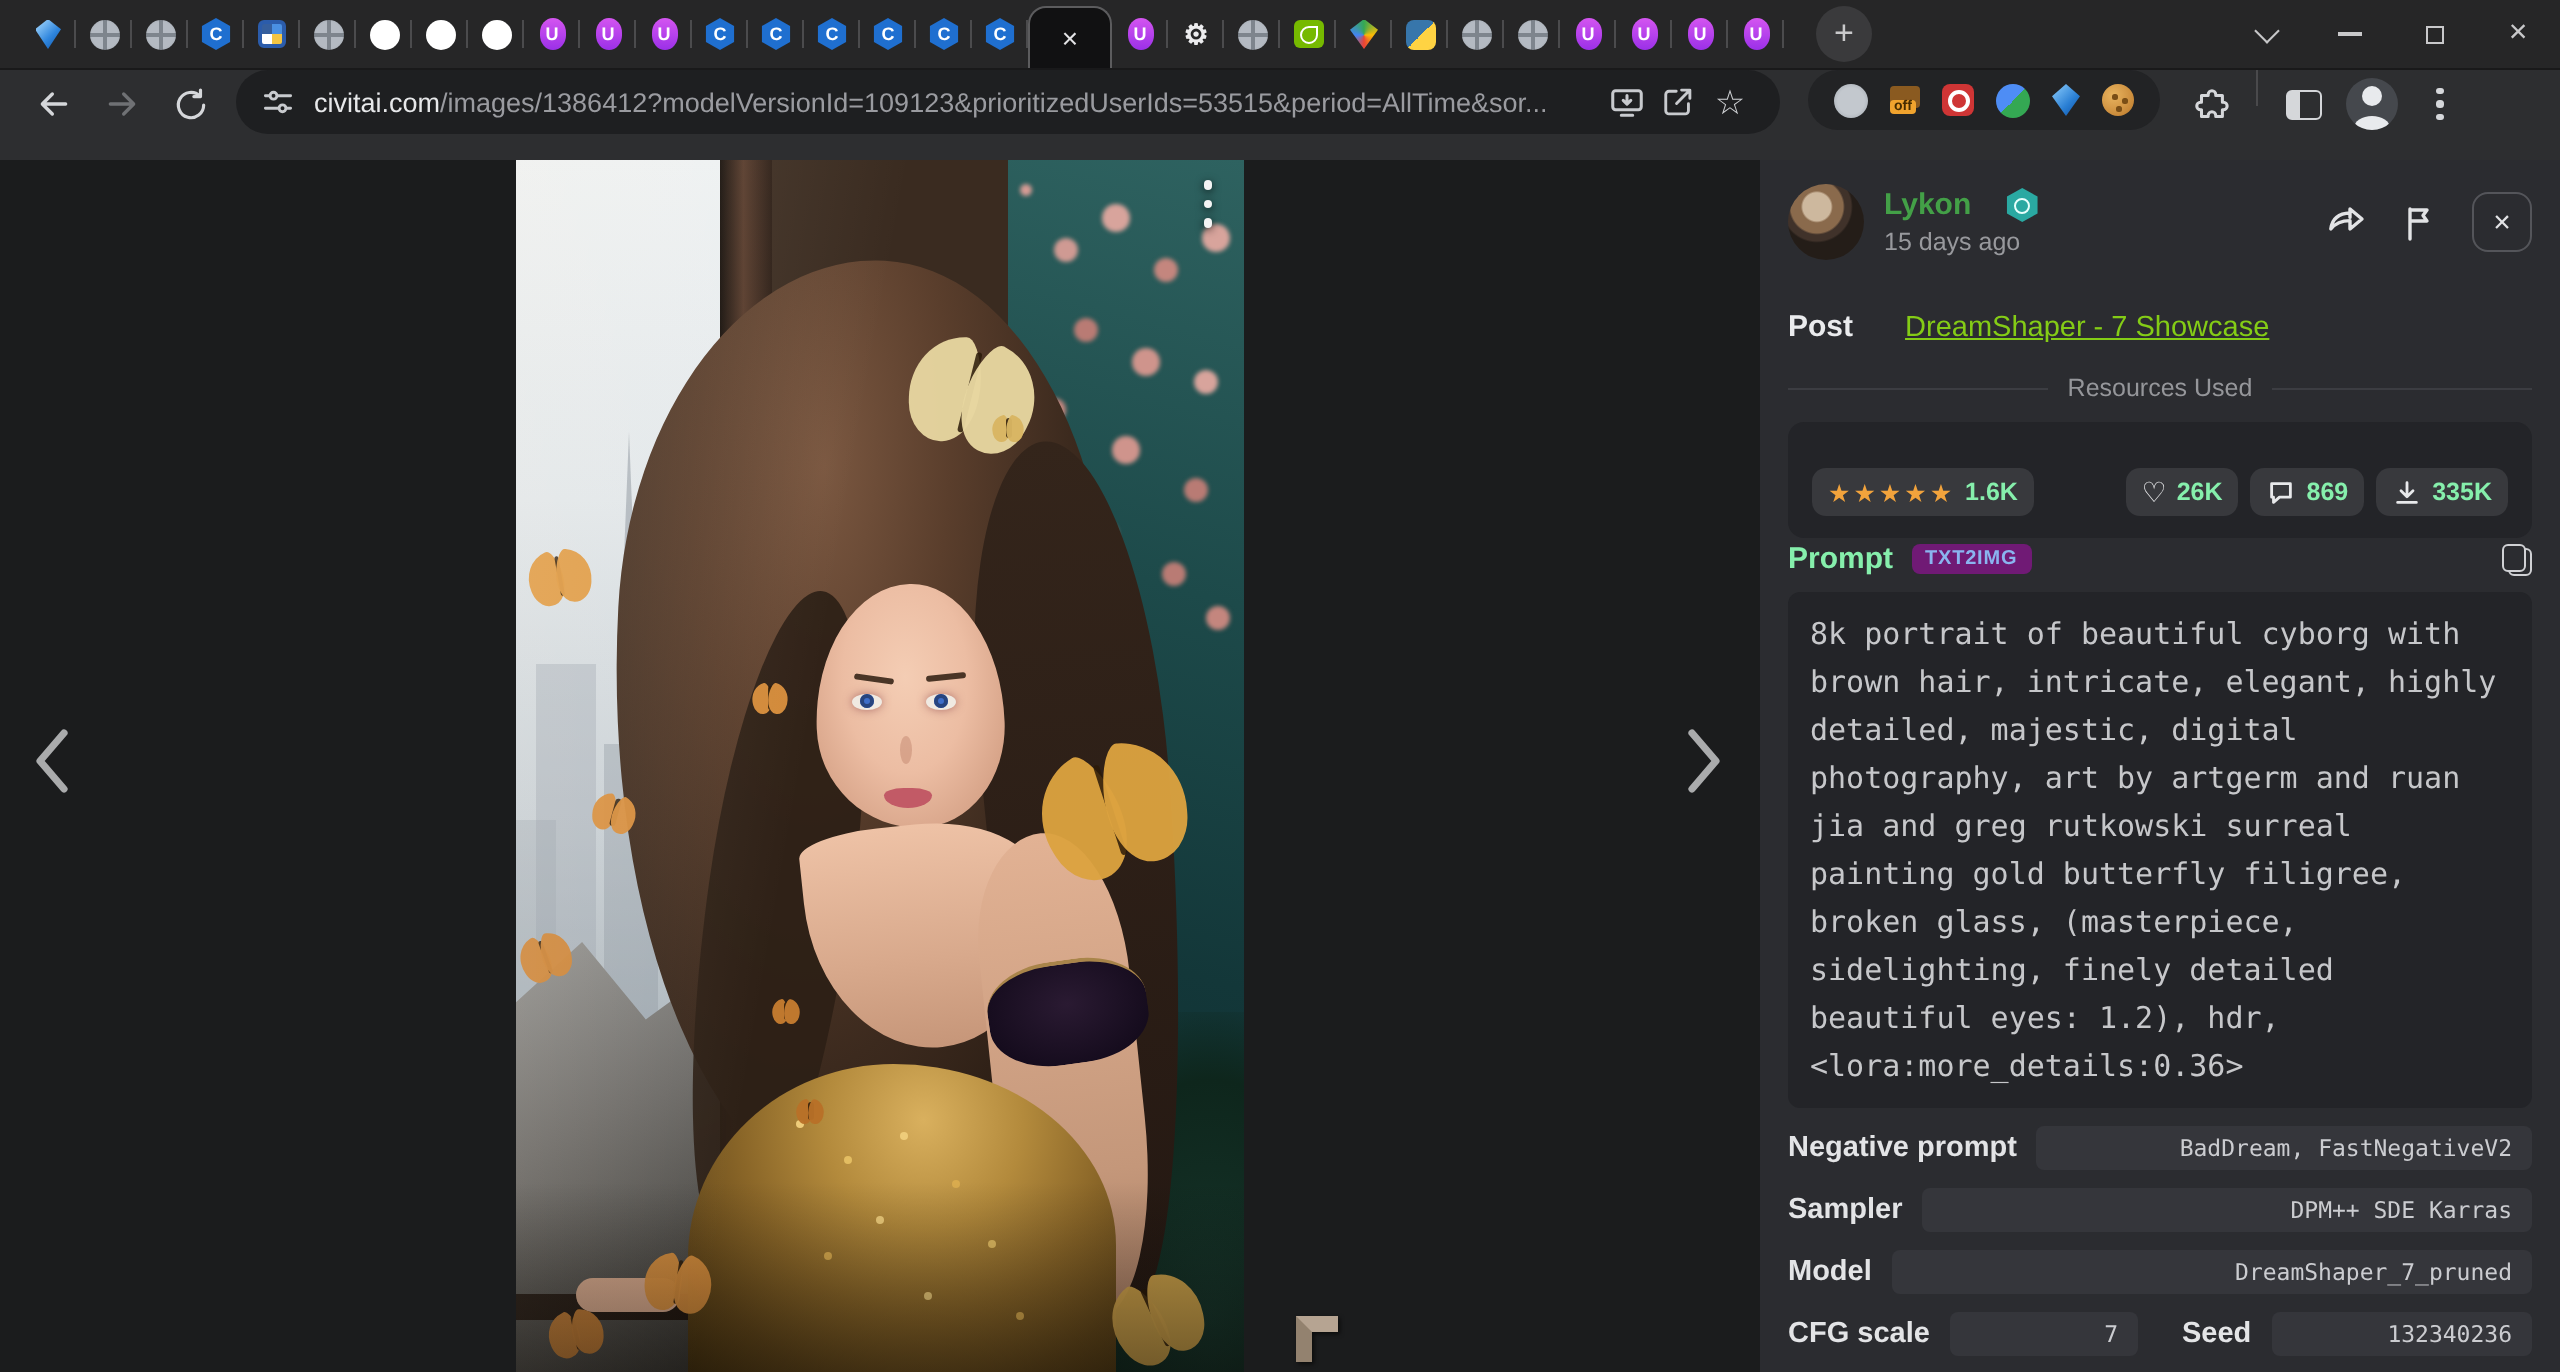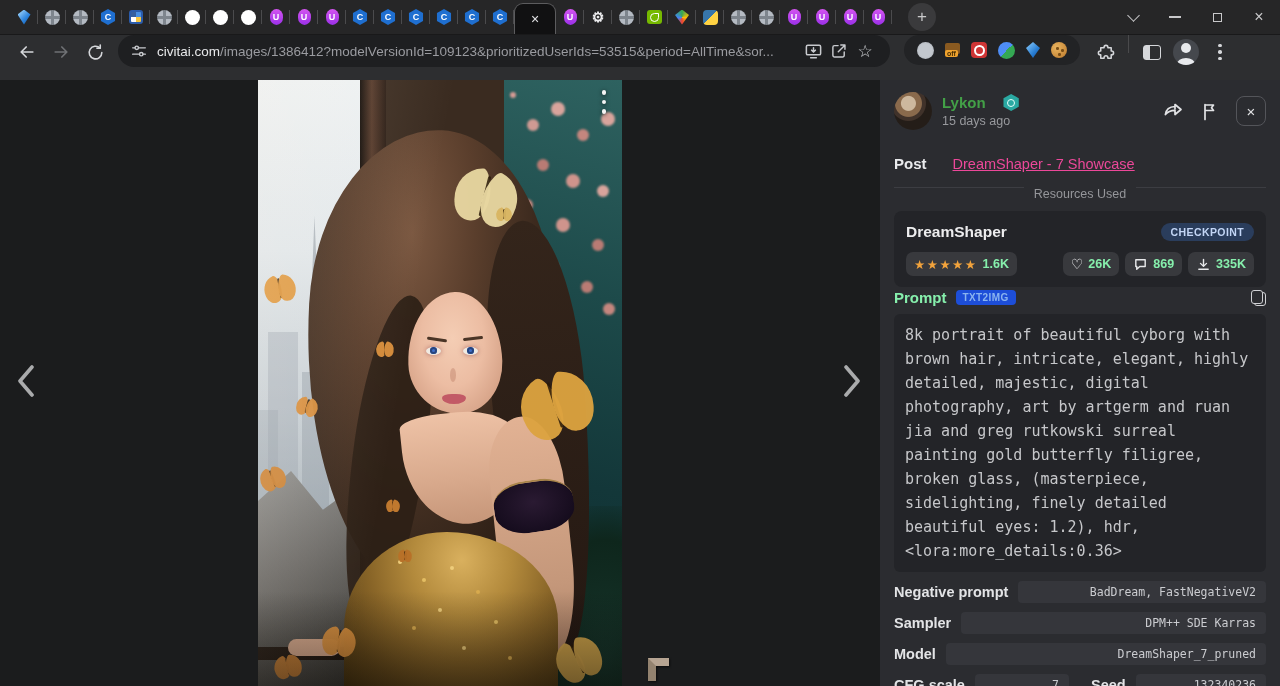--- a/index.html
+++ b/index.html
@@ -94,38 +94,38 @@
   .p-name{color:#43a047;font-size:15px;font-weight:700;cursor:pointer}
   .vbadge{width:17px;height:17px;background:#2aa9a2;clip-path:polygon(50% 0,95% 25%,95% 75%,50% 100%,5% 75%,5% 25%);position:relative}
   .vbadge::after{content:"";position:absolute;inset:4.5px;border:1.6px solid #e6fffc;border-radius:50%}
   .p-time{color:#98999d;font-size:12.5px;margin-top:3px}
   .p-actions{display:flex;align-items:center;gap:16px}
   .p-act{cursor:pointer;display:flex;align-items:center;justify-content:center}
   .p-close{width:30px;height:30px;border:1px solid #54555a;border-radius:8px;color:#e3e4e6;font-size:15px}
   .hr{height:1px;background:#3b3c41;margin:12px -14px 0}
   .post-row{display:flex;align-items:baseline;gap:26px;margin-top:13px}
   .post-label{color:#eaebed;font-size:15px;font-weight:700}
-  .post-link{color:#ec4899;font-size:14.5px;text-decoration:underline;cursor:pointer}
-  .sect{display:flex;align-items:flex-start;gap:10px;margin:15px 0 10px}
+  .post-link{color:#84cc16;font-size:14.5px;text-decoration:underline;cursor:pointer}
+  .sect{display:flex;align-items:center;gap:10px;margin:15px 0 10px}
   .sect .line{flex:1;height:1px;background:#3c3d42}
   .sect .txt{color:#95969a;font-size:12.5px}
   .res-card{background:#232428;border-radius:8px;padding:12px 12px 11px}
   .res-top{display:flex;align-items:center;justify-content:space-between}
   .res-name{color:#ededee;font-size:15.5px;font-weight:700}
   .res-type{background:#2a3d5c;color:#c3d6f6;font-size:10.5px;font-weight:700;letter-spacing:.4px;padding:3px 10px;border-radius:11px;cursor:pointer}
   .res-stats{display:flex;align-items:center;margin-top:11px;gap:6px}
   .pill{background:#38393d;border-radius:7px;height:24px;display:flex;align-items:center;gap:5px;padding:0 8px;cursor:pointer}
   .pill .num{color:#86efac;font-size:12.5px;font-weight:700}
   .stars{color:#f2a33c;font-size:12.5px;letter-spacing:1.5px}
   .heart-ic{color:#e8e9eb;font-size:14px;line-height:1}
   .pill svg{display:block}
   .pill-spacer{flex:1}
   .prompt-head{display:flex;align-items:center;gap:9px;margin-top:2px}
   .prompt-label{color:#86efac;font-size:15px;font-weight:700}
-  .mini-badge{background:#1d4ed8;color:#8ab4ef;font-size:10px;font-weight:700;letter-spacing:.4px;padding:2px 7px;border-radius:4px}
+  .mini-badge{background:#701a75;color:#8ab4ef;font-size:10px;font-weight:700;letter-spacing:.4px;padding:2px 7px;border-radius:4px}
   .copy-ic{margin-left:auto;position:relative;width:15px;height:16px;cursor:pointer}
   .copy-ic::before{content:"";position:absolute;right:0;bottom:0;width:10px;height:12px;border:1.6px solid #d0d1d4;border-radius:3px}
   .copy-ic::after{content:"";position:absolute;left:0;top:0;width:10px;height:12px;border:1.6px solid #d0d1d4;border-radius:3px;background:#2b2c30}
   .prompt-box{margin-top:8px;background:#232428;border-radius:6px;padding:9px 11px;font-family:"DejaVu Sans Mono",monospace;font-size:15px;line-height:1.6;color:#c6c7ca;white-space:pre-wrap;word-break:break-word}
   .prow{display:flex;align-items:center;gap:10px;margin-top:9px}
   .prow .lbl{color:#e3e4e6;font-size:14.5px;font-weight:700;flex:none}
   .prow .val{flex:1;background:#35363b;border-radius:4px;padding:4px 10px;text-align:right;font-family:"DejaVu Sans Mono",monospace;font-size:11.5px;color:#cbccd0;white-space:nowrap;overflow:hidden}
   .pgrid{display:grid;grid-template-columns:1fr 1fr;column-gap:22px;row-gap:9px;margin-top:9px}
   .pgrid .prow{margin-top:0}
   .gen-btn{margin-top:13px;height:36px;border-radius:8px;background:#2f4d80;border:1px solid #3c5e98;flex:none;cursor:pointer}
@@ -436,24 +436,20 @@
         <span class="post-link">DreamShaper - 7 Showcase</span>
       </div>
 
       <div class="sect">
         <span class="line"></span>
           <span class="txt">Resources Used</span>
           <span class="line"></span>
       </div>
 
       <div class="res-card">
-        <div class="res-top">
-          <span class="res-name">DreamShaper</span>
-          <span class="res-type">CHECKPOINT</span>
-        </div>
         <div class="res-stats">
           <div class="pill">
             <span class="stars">★★★★★</span>
             <span class="num">1.6K</span>
           </div>
           <div class="pill-spacer"></div>
           <div class="pill">
             <span class="heart-ic">♡</span>
             <span class="num">26K</span>
           </div>

